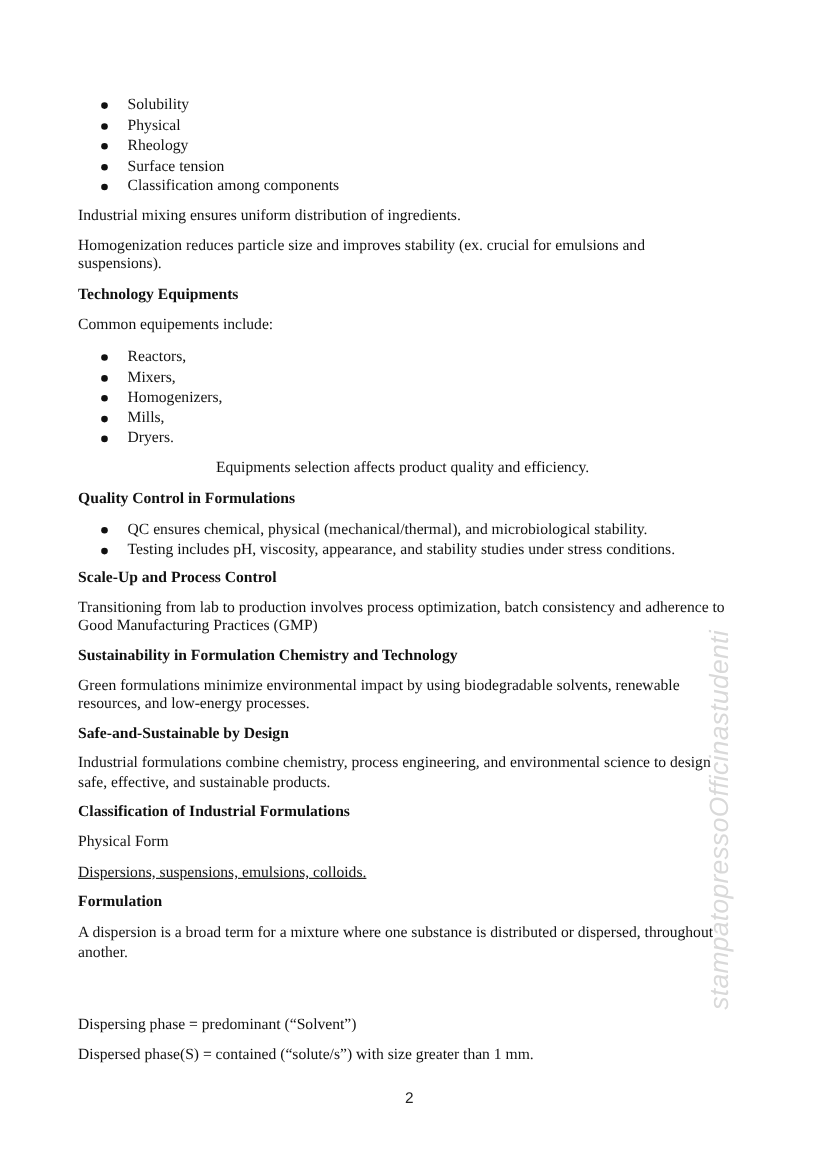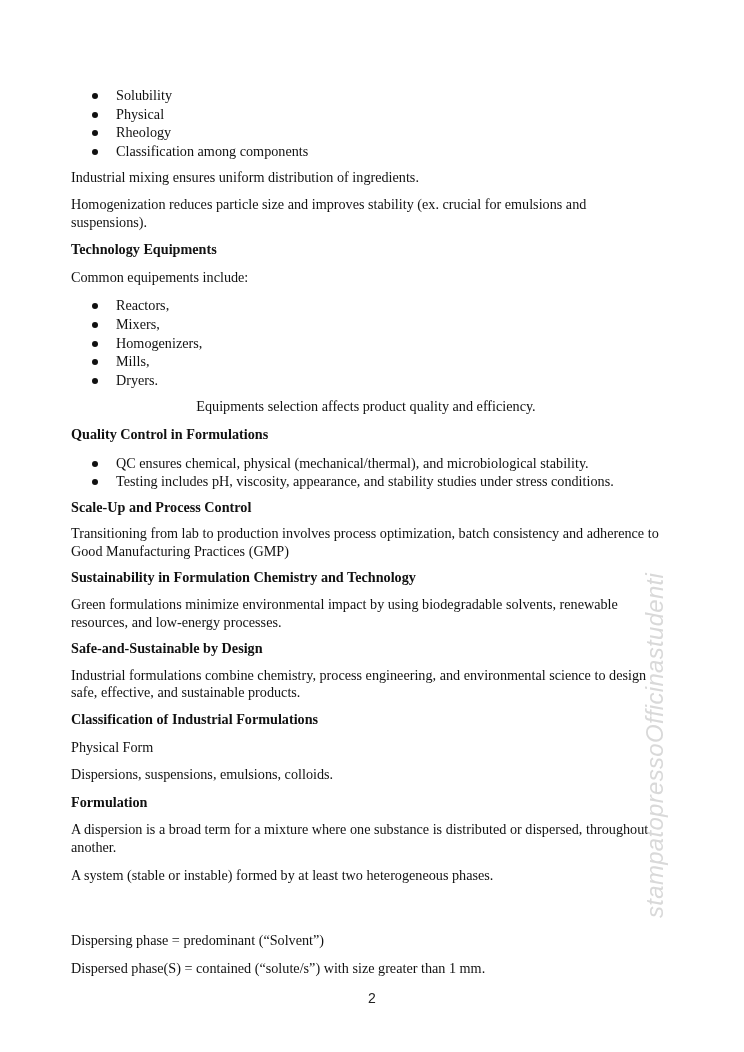--- a/index.html
+++ b/index.html
@@ -28,20 +28,21 @@
     }
   </style>
 </head>
 <body>
 
 <div class="page">
   <ul class="bullets" style="margin-bottom:9px;">
     <li><span class="dot"></span><span>Solubility</span></li>
     <li><span class="dot"></span><span>Physical</span></li>
     <li><span class="dot"></span><span>Rheology</span></li>
+    <li><span class="dot"></span><span>Surface tension</span></li>
     <li><span class="dot"></span><span>Classification among components</span></li>
   </ul>
 
   <p style="margin-bottom:9px;">Industrial mixing ensures uniform distribution of ingredients.</p>
   <p style="margin-bottom:10px;">Homogenization reduces particle size and improves stability (ex. crucial for emulsions and suspensions).</p>
 
   <p class="h" style="margin-bottom:10px;">Technology Equipments</p>
   <p style="margin-bottom:10px;">Common equipements include:</p>
 
   <ul class="bullets" style="margin-bottom:9px;">
@@ -64,23 +65,22 @@
   <p style="margin-bottom:9px;">Transitioning from lab to production involves process optimization, batch consistency and adherence to Good Manufacturing Practices (GMP)</p>
 
   <p class="h" style="margin-bottom:9px;">Sustainability in Formulation Chemistry and Technology</p>
   <p style="margin-bottom:9px;">Green formulations minimize environmental impact by using biodegradable solvents, renewable resources, and low-energy processes.</p>
 
   <p class="h" style="margin-bottom:9px;">Safe-and-Sustainable by Design</p>
   <p style="margin-bottom:9px;">Industrial formulations combine chemistry, process engineering, and environmental science to design safe, effective, and sustainable products.</p>
 
   <p class="h" style="margin-bottom:10px;">Classification of Industrial Formulations</p>
   <p style="margin-bottom:10px;">Physical Form</p>
-  <p style="margin-bottom:10px;">Dispersions, suspensions, emulsions, colloids.</p>
+  <p style="margin-bottom:10px;text-decoration:underline;">Dispersions, suspensions, emulsions, colloids.</p>
 
   <p class="h" style="margin-bottom:10px;">Formulation</p>
   <p style="margin-bottom:10px;">A dispersion is a broad term for a mixture where one substance is distributed or dispersed, throughout another.</p>
-  <p style="margin-bottom:10px;">A system (stable or instable) formed by at least two heterogeneous phases.</p>
   <p style="margin-bottom:10px;margin-top:48px;">Dispersing phase = predominant (“Solvent”)</p>
   <p>Dispersed phase(S) = contained (“solute/s”) with size greater than 1 mm.</p>
 </div>
 
 <div class="wm">stampatopressoOfficinastudenti</div>
 <div class="pnum">2</div>
 
 </body></html>

